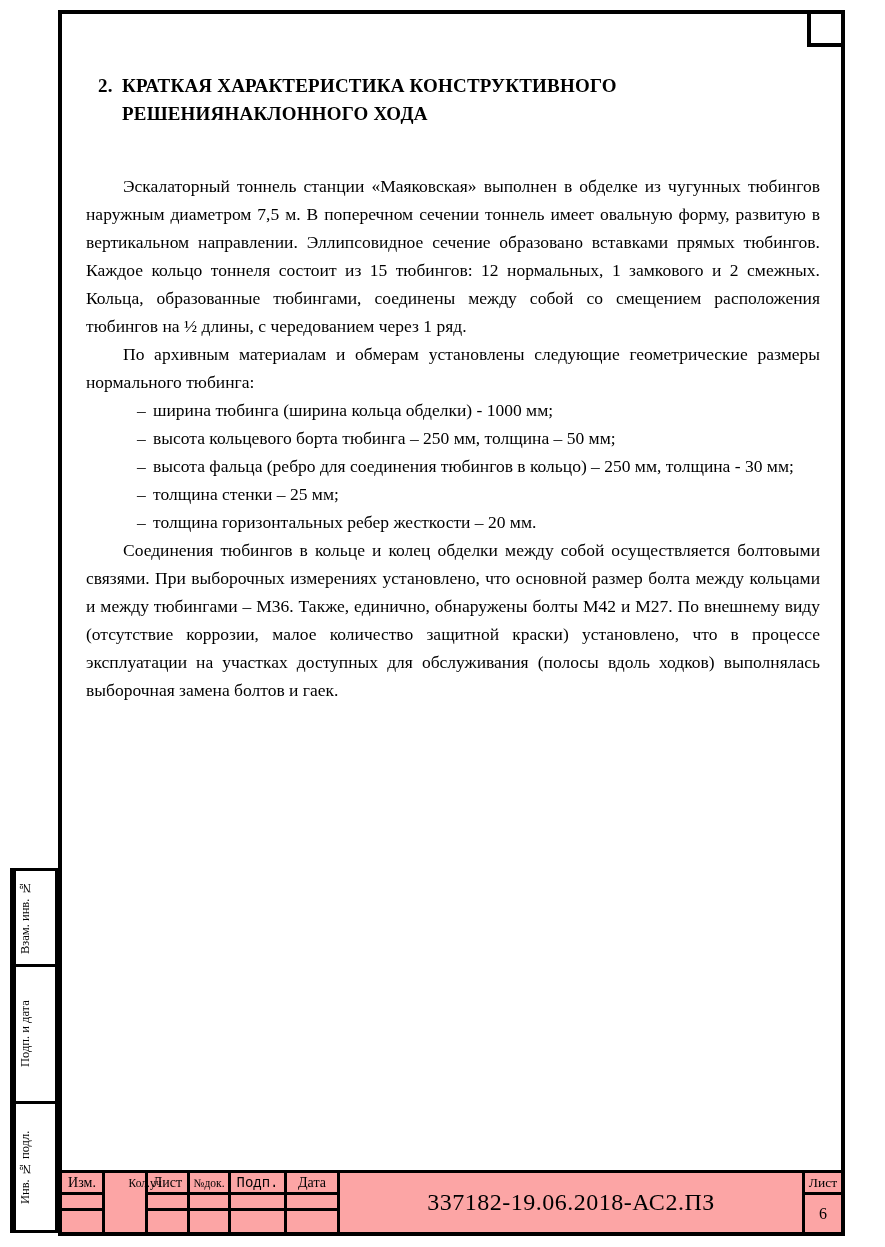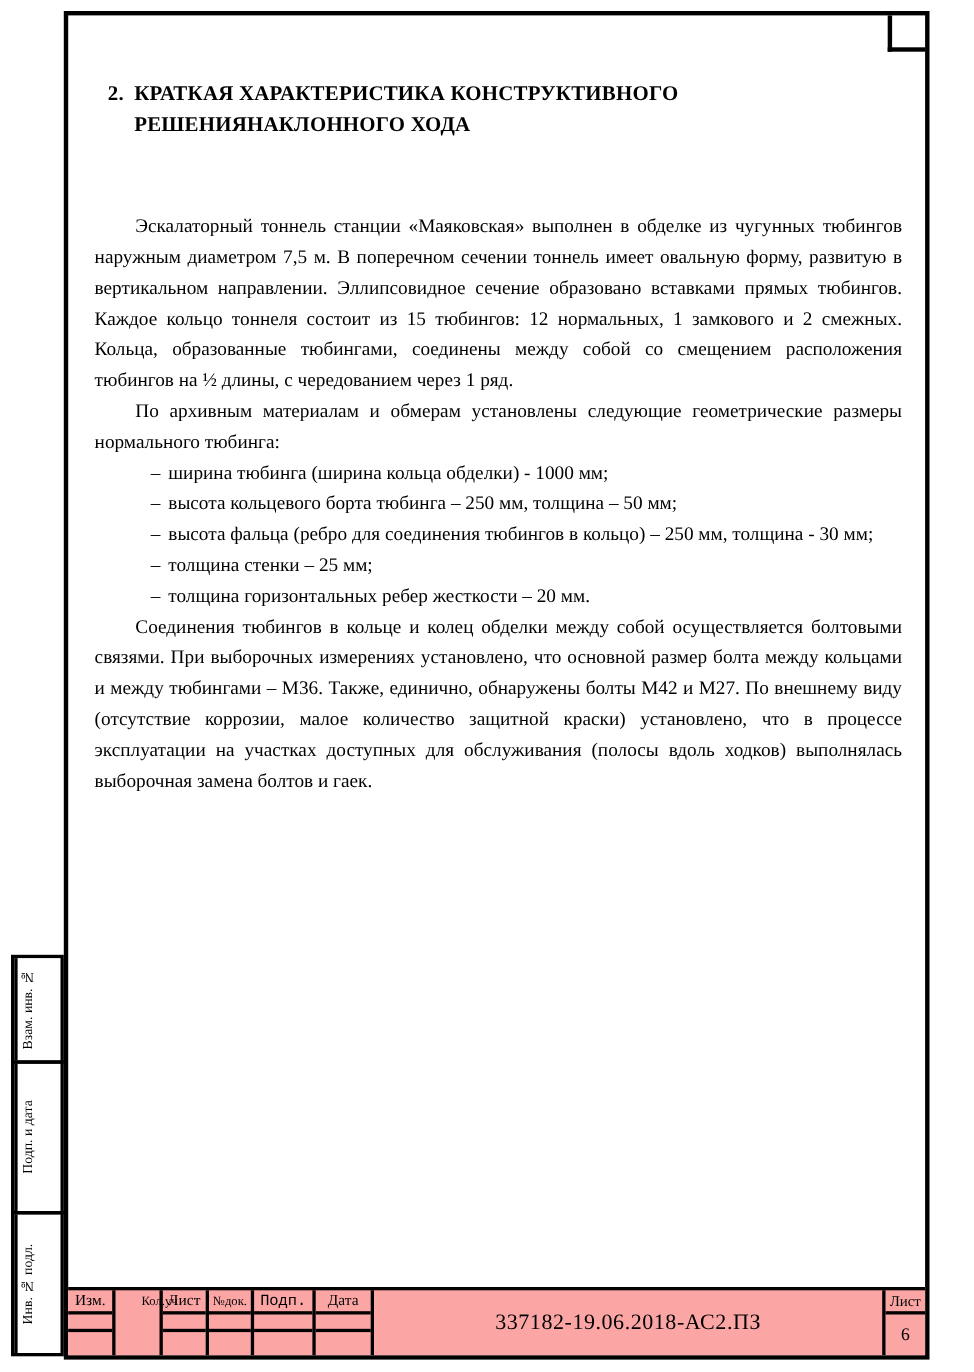--- a/index.html
+++ b/index.html
@@ -23,21 +23,21 @@
   .side-empty{flex:1;}
   .h-cell1{height:99px;} .h-cell2{height:140px;} .h-cell3{height:132px;}
 
   
   .content{position:absolute;left:24px;top:58px;width:734px;}
   .heading{display:flex;font-weight:bold;font-size:19px;line-height:28px;
            margin-left:12px;letter-spacing:.2px;}
   .heading-num{width:24px;flex:none;}
   .heading-text{max-width:640px;}
   .p{margin:0;font-size:17.5px;line-height:28px;text-align:justify;text-indent:37px;}
-  .p-first{margin-top:63px;}
+  .p-first{margin-top:44px;}
   .list{margin:0;}
   .li{position:relative;padding-left:67px;font-size:17.5px;line-height:28px;
       text-align:justify;}
   .li .dash{position:absolute;left:51px;top:0;}
 
   
   .titleblock{position:absolute;left:0;right:0;bottom:0;height:62px;
               border-top:3px solid #000;display:flex;box-sizing:border-box;
               background:#fca5a5;}
   .tb-col{box-sizing:border-box;border-right:3px solid #000;display:flex;
@@ -45,21 +45,21 @@
   .w-izm{width:43px;} .w-koluch{width:43px;padding-left:40px;} .w-list{width:42px;}
   .w-dok{width:41px;} .w-podp{width:56px;font-family:Liberation Mono, monospace;} .w-data{width:53px;}
   .tb-h{box-sizing:border-box;height:22px;border-bottom:3px solid #000;
         display:flex;align-items:center;justify-content:center;
         font-size:14px;white-space:nowrap;overflow:visible;}
   .tb-h.small{font-size:11.5px;}
   .tb-r1{box-sizing:border-box;height:16px;border-bottom:3px solid #000;}
   .tb-r2{flex:1;}
   .tb-doc{flex:1;box-sizing:border-box;border-right:3px solid #000;
           display:flex;align-items:center;justify-content:center;
-          font-size:20px;letter-spacing:.5px;}
+          font-size:24px;letter-spacing:.5px;}
   .tb-sheet{width:36px;flex:none;display:flex;flex-direction:column;box-sizing:border-box;}
   .tb-sheet .tb-h{font-size:13.5px;}
   .tb-sheet-num{flex:1;display:flex;align-items:center;justify-content:center;
                 font-size:16px;}
 </style>
 </head>
 <body>
 
 <div class="page">
 

